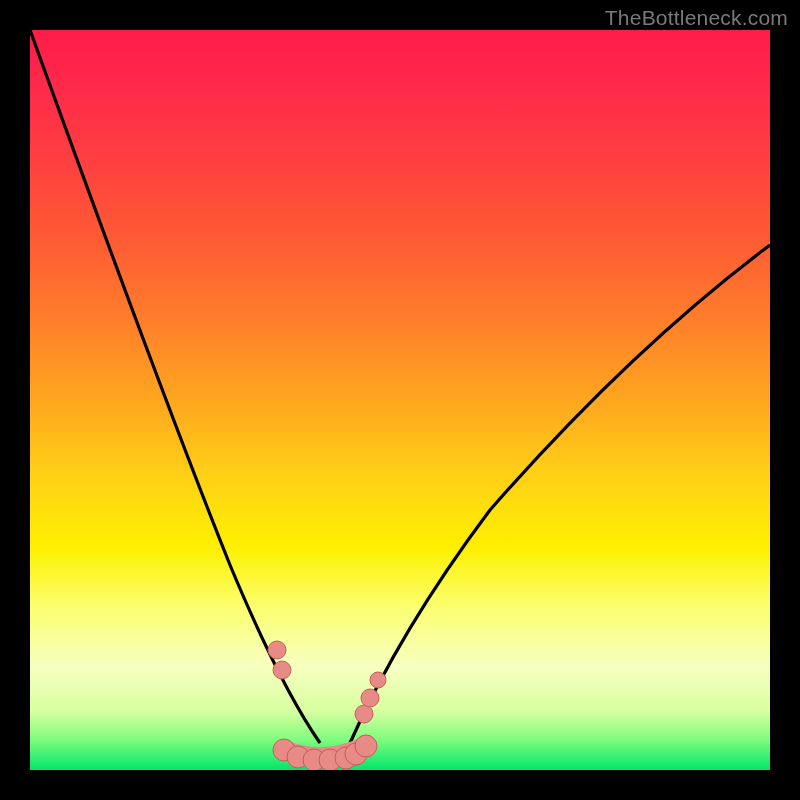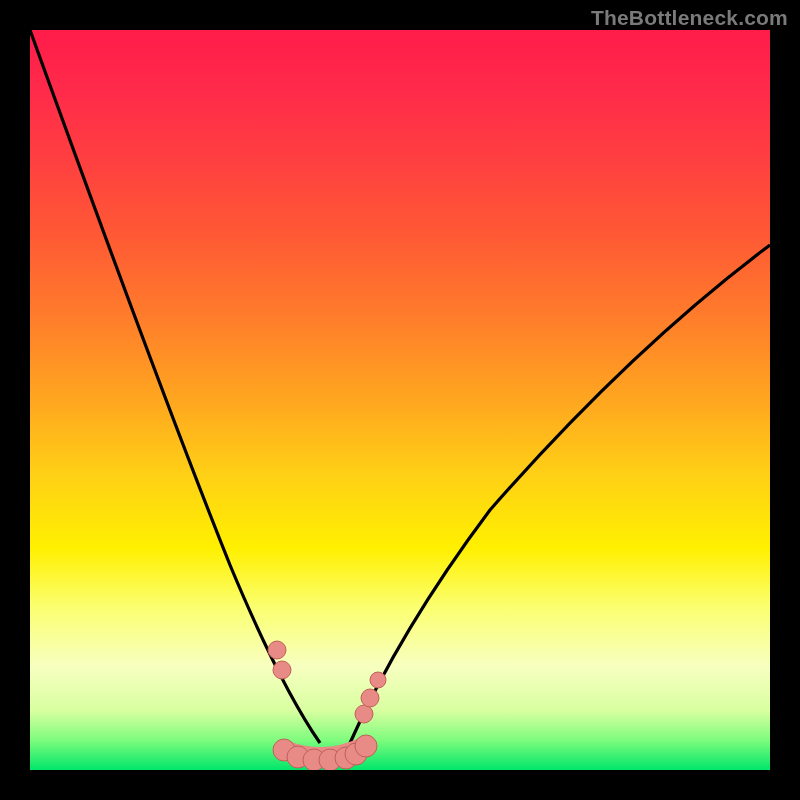--- a/index.html
+++ b/index.html
@@ -32,21 +32,21 @@
       #7dfc7d 96%,
       #00e66a 100%
     );
   }
   .watermark {
     position: absolute;
     top: 6px;
     right: 12px;
     color: #7a7a7a;
     font-size: 21px;
-    font-weight: 700;
+    font-weight: 400;
     letter-spacing: 0.2px;
   }
   svg.curve {
     position: absolute;
     left: 0;
     top: 0;
     width: 740px;
     height: 740px;
   }
 </style>

